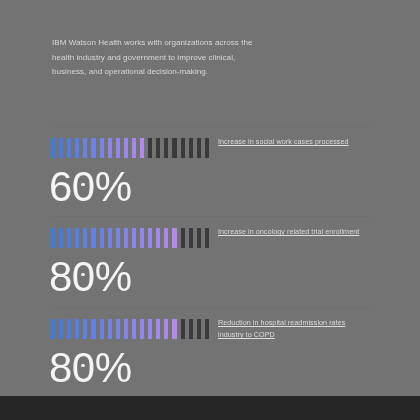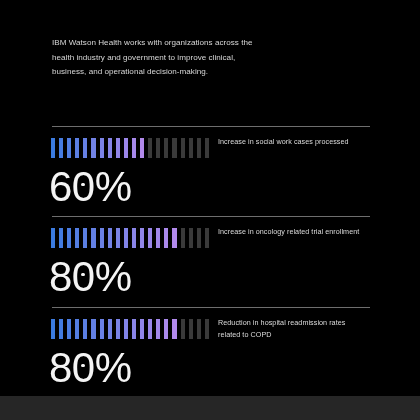--- a/index.html
+++ b/index.html
@@ -13,21 +13,21 @@
     overflow: hidden;
     background: #262626;
     font-family: "Liberation Sans", sans-serif;
     -webkit-font-smoothing: antialiased;
   }
 
   #page {
     position: relative;
     width: 420px;
     height: 396px;
-    background: #000000;
+    background: #737373;
     box-sizing: border-box;
   }
 
   
   #intro {
     position: absolute;
     left: 52px;
     top: 28px;
     width: 215px;
     color: #d8d8d8;
@@ -78,20 +78,21 @@
 
   .stat-label {
     position: absolute;
     left: 218px;
     top: 10px;
     width: 150px;
     color: #dcdcdc;
     font-size: 7.2px;
     line-height: 12.4px;
     letter-spacing: 0.05px;
+    text-decoration: underline;
   }
 
   .stat-value {
     position: absolute;
     left: 49px;
     top: 35px;
     color: #f4f4f4;
     font-size: 42px;
     font-weight: 300;
     letter-spacing: -0.5px;
@@ -204,21 +205,21 @@
         <span class="seg" style="background-color: rgb(146, 134, 233);"></span>
         <span class="seg" style="background-color: rgb(154, 135, 234);"></span>
         <span class="seg" style="background-color: rgb(162, 136, 234);"></span>
         <span class="seg" style="background-color: rgb(170, 137, 235);"></span>
         <span class="seg" style="background-color: rgb(178, 138, 236);"></span>
         <span class="seg off"></span>
         <span class="seg off"></span>
         <span class="seg off"></span>
         <span class="seg off"></span>
       </div>
-    <div class="stat-label">Reduction in hospital readmission rates related to COPD</div>
+    <div class="stat-label">Reduction in hospital readmission rates industry to COPD</div>
     <div class="stat-value">
         <span>8</span>
         <span class="zero-wrap">0<span class="zero-dot"></span></span>
         <span>%</span>
       </div>
   </div>
 
 </div>
 
 </body></html>

